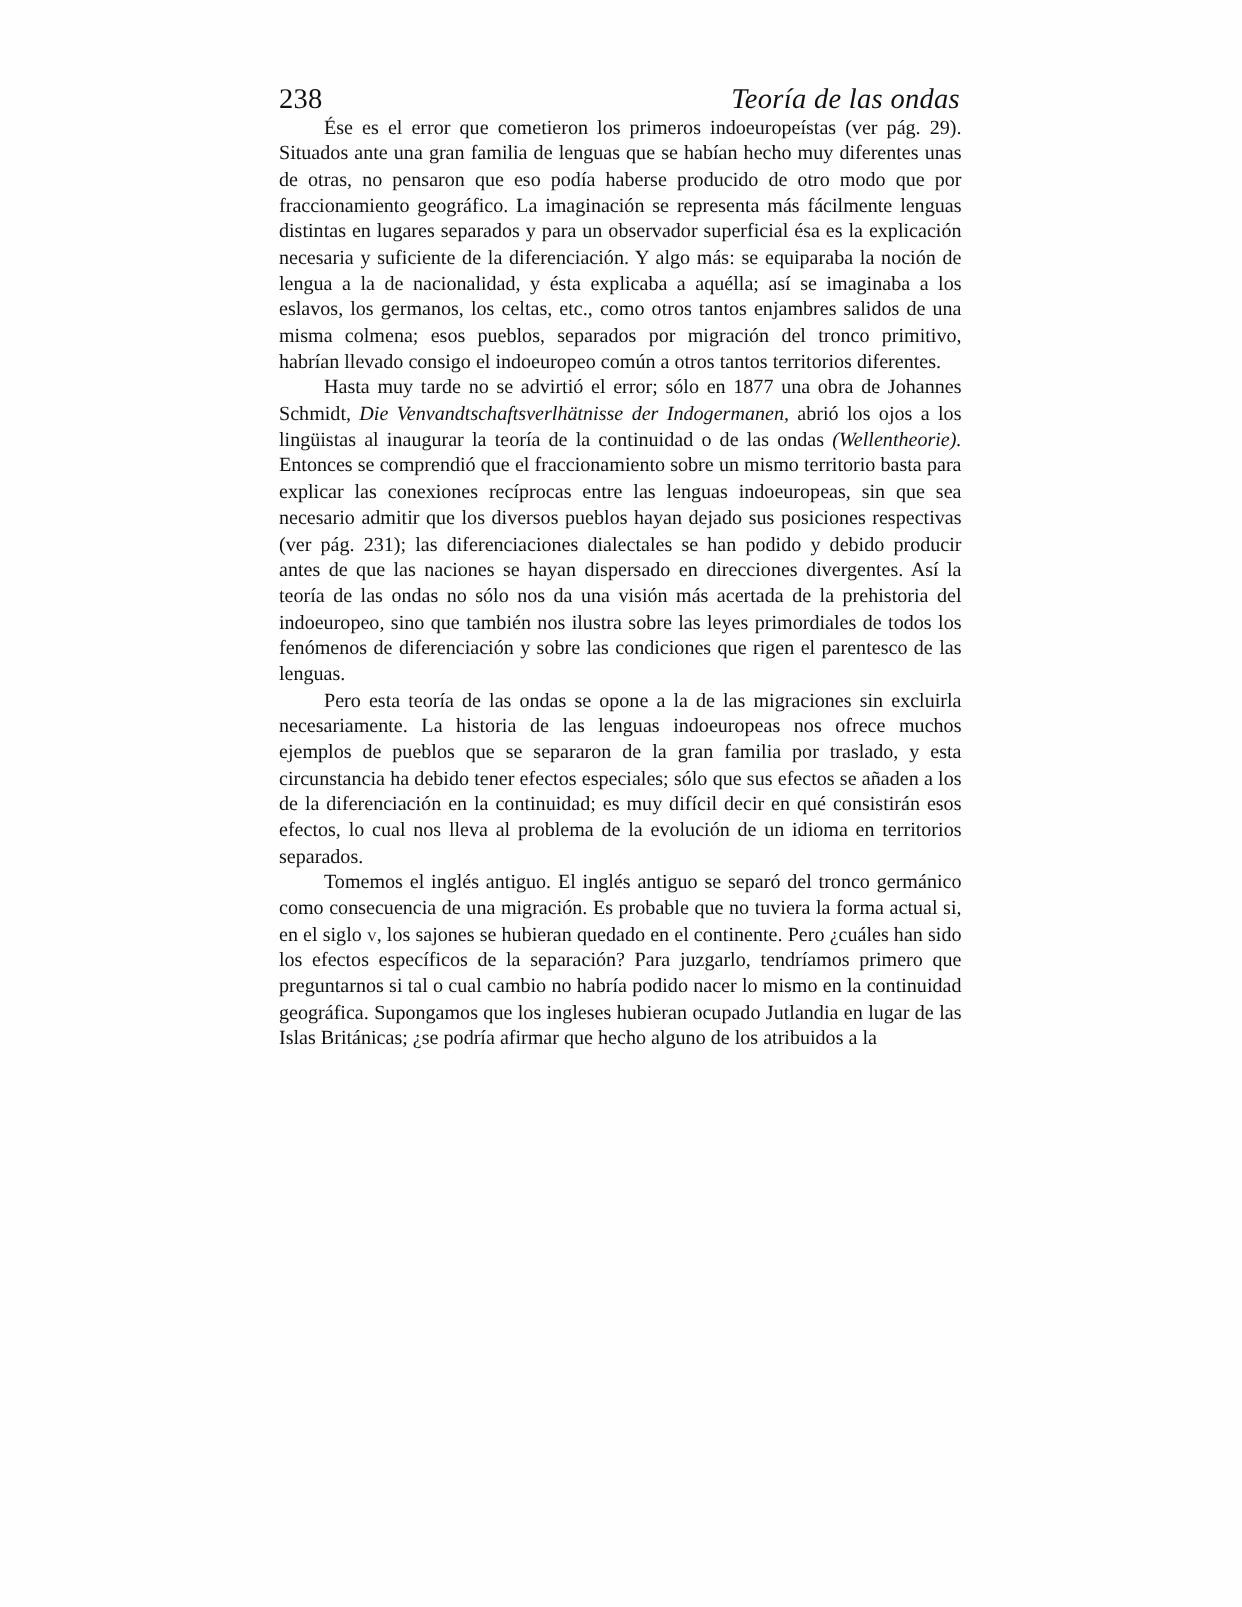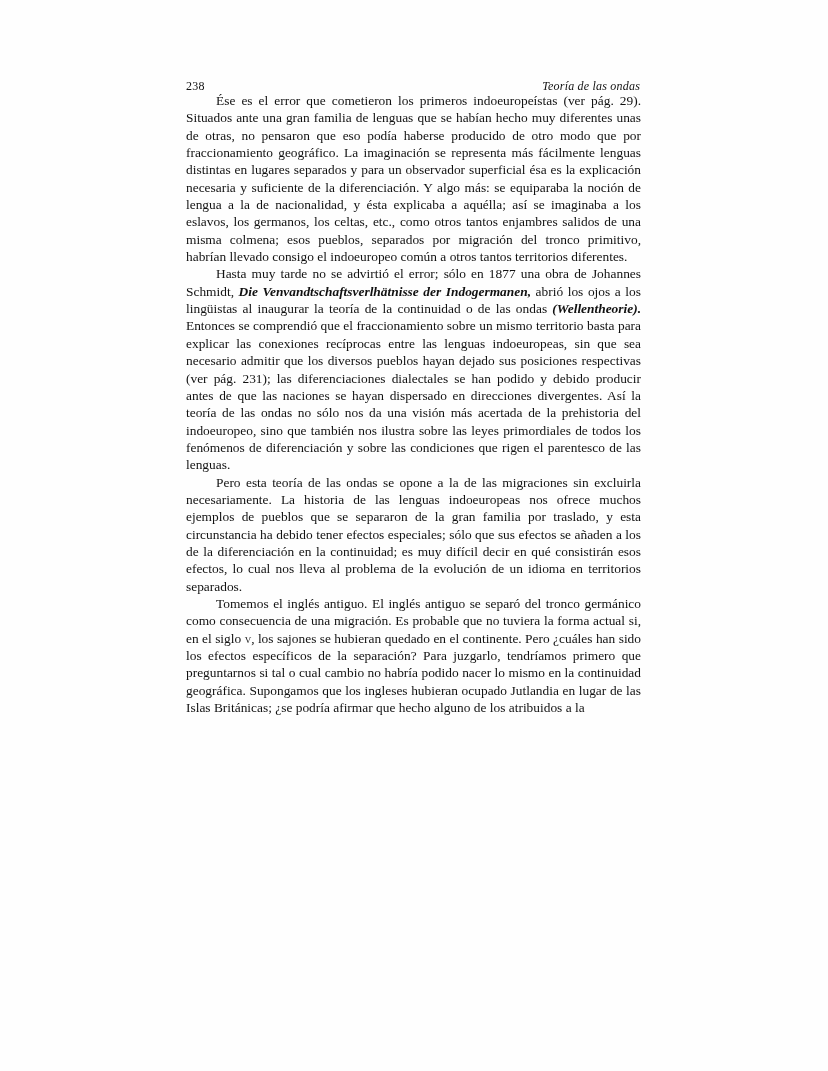--- a/index.html
+++ b/index.html
@@ -27,58 +27,56 @@
 
   
   .running-head {
     position: absolute;
     left: 186px;
     top: 58px;
     width: 454px;
     display: flex;
     align-items: baseline;
     justify-content: space-between;
-    font-size: 12px;
+    font-size: 19px;
     line-height: 18px;
-    margin-top: 19px;
   }
   .folio {
     font-style: normal;
     letter-spacing: 0.2px;
   }
   .head-title {
     font-style: italic;
     letter-spacing: 0.2px;
     text-align: center;
   }
 
   
   .textblock {
     position: absolute;
     left: 186px;
-    top: 92px;
+    top: 76px;
     width: 455px;
     font-size: 13.4px;
     line-height: 17.35px;
     text-align: justify;
     text-justify: inter-word;
     hyphens: none;
     -webkit-hyphens: none;
   }
   .textblock p {
     margin: 0;
     text-indent: 30px;
     text-align: justify;
   }
   .textblock p:last-child {
     
   }
   .it {
     font-style: italic;
-    font-weight: bold;
   }
   .sc-roman {
     font-variant: small-caps;
     text-transform: lowercase;
   }
 </style>
 </head>
 <body>
 
 <div class="page">

